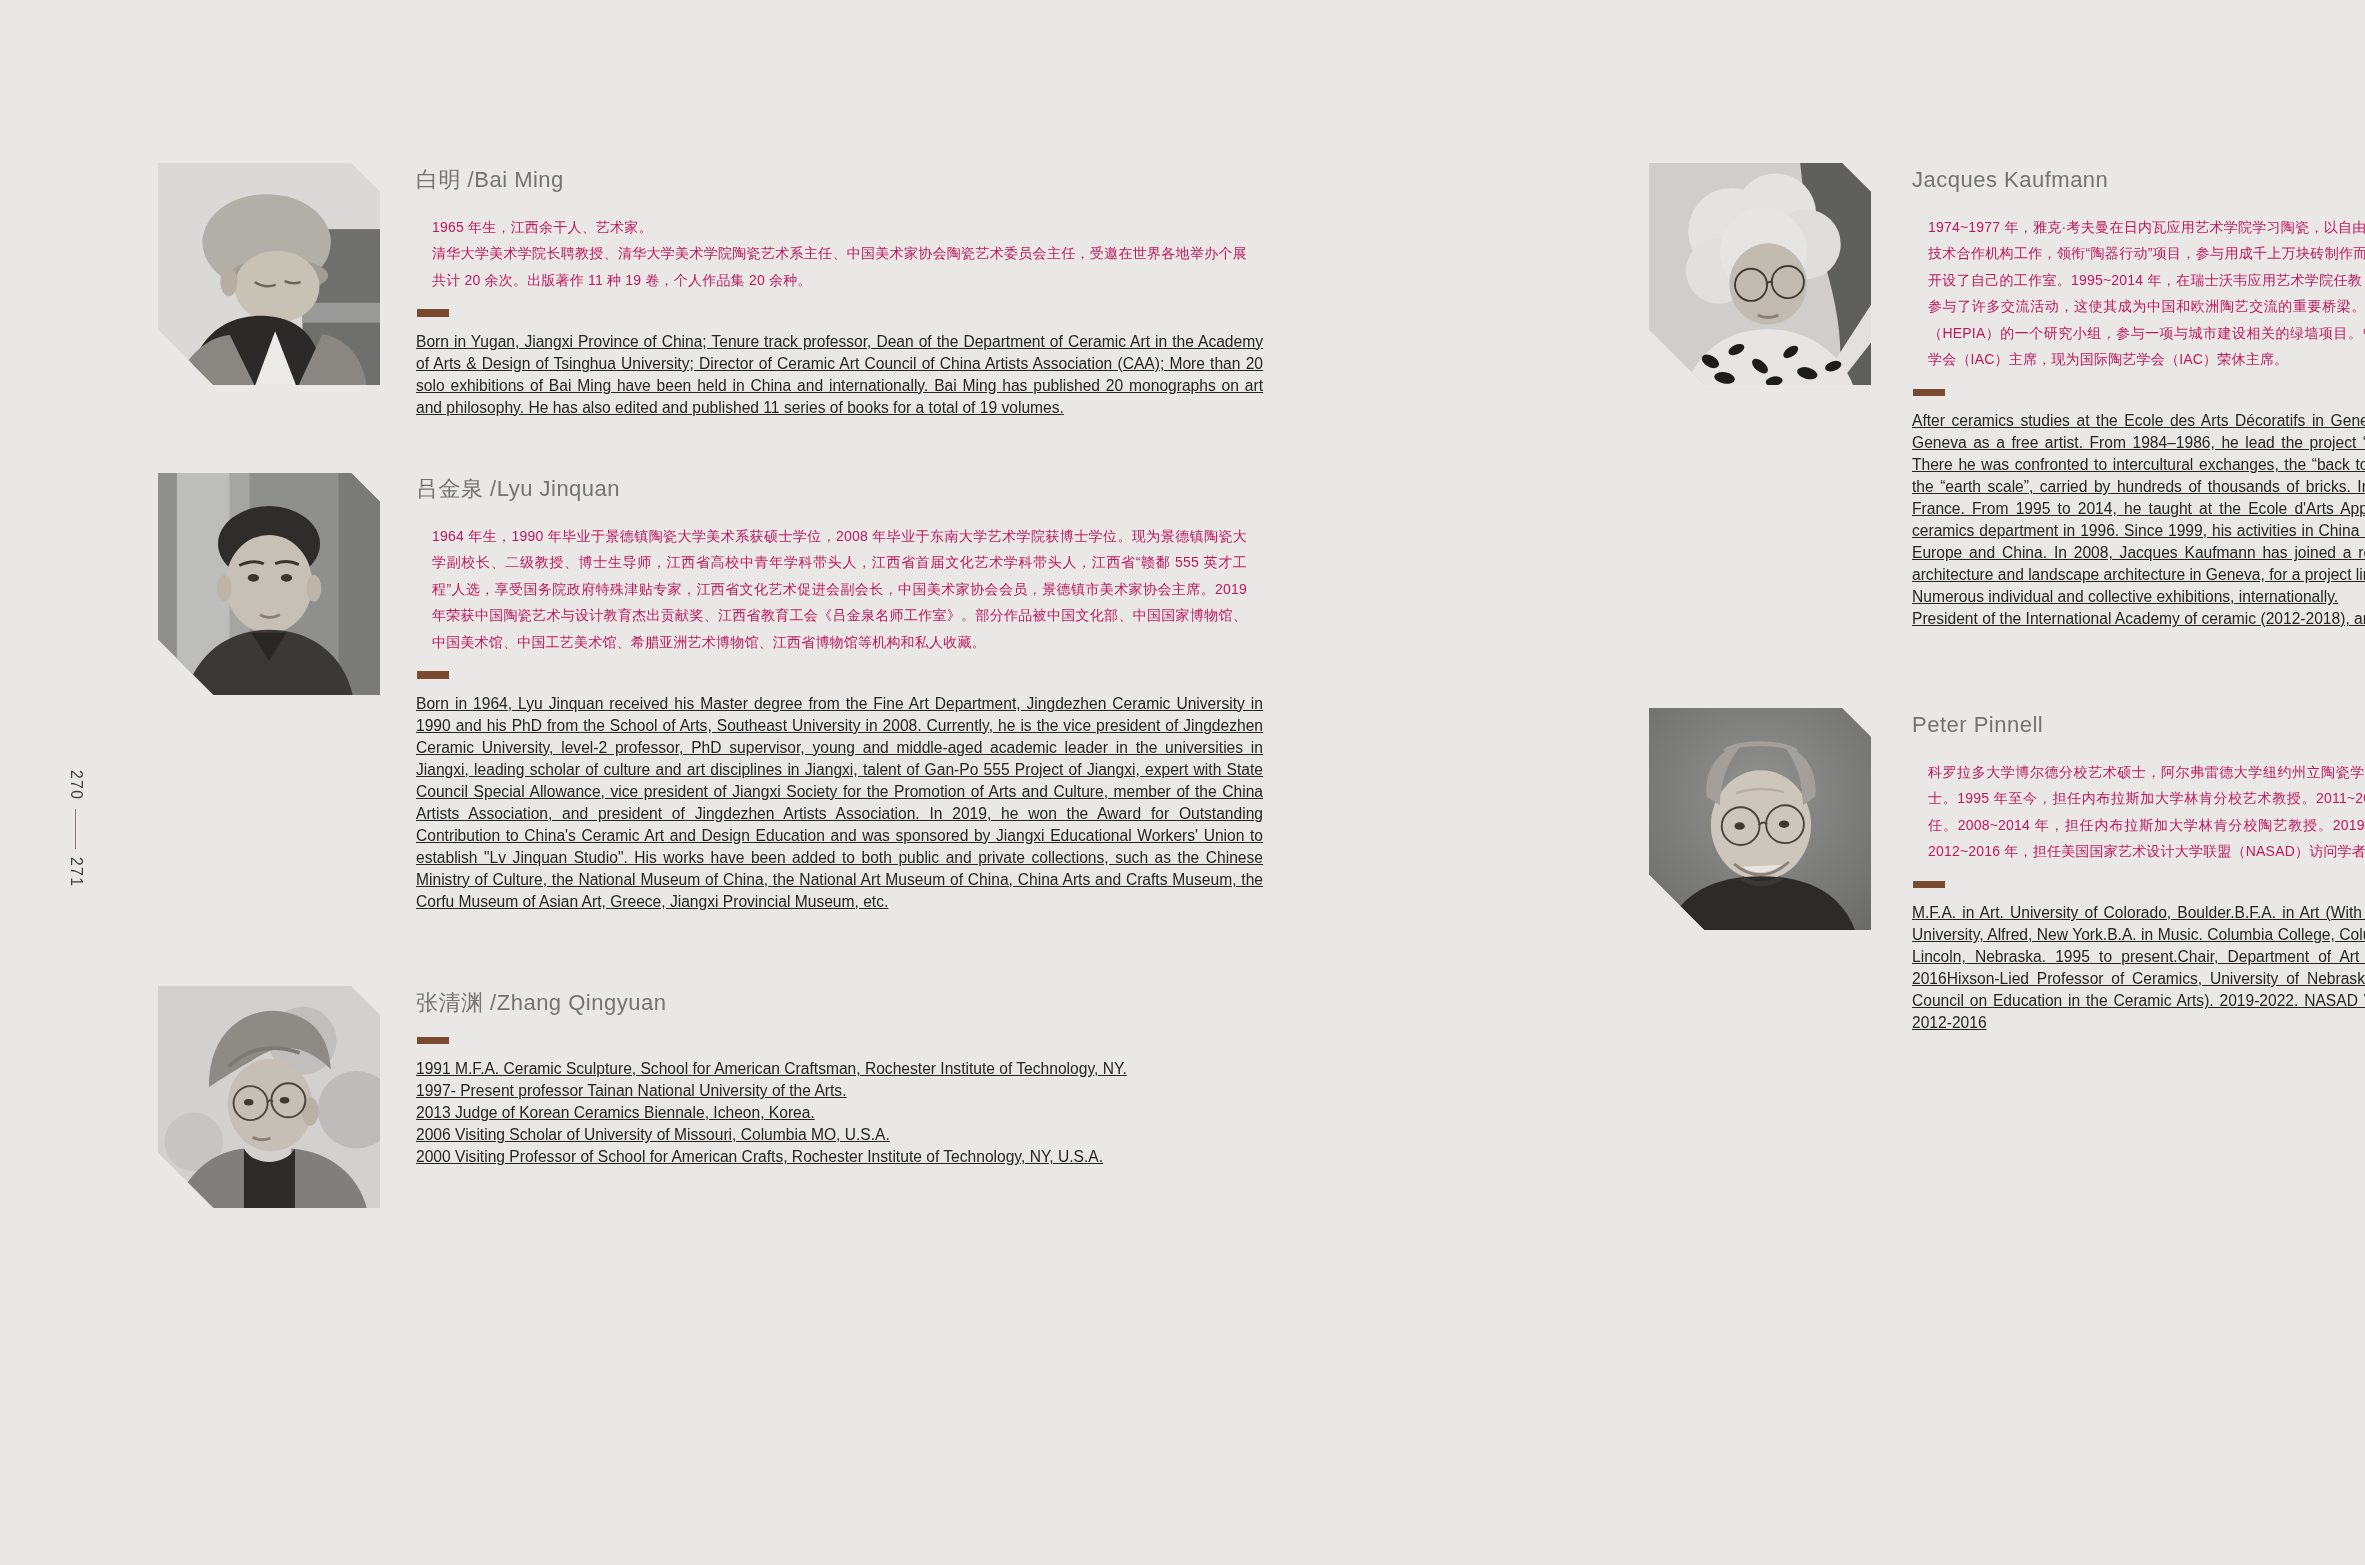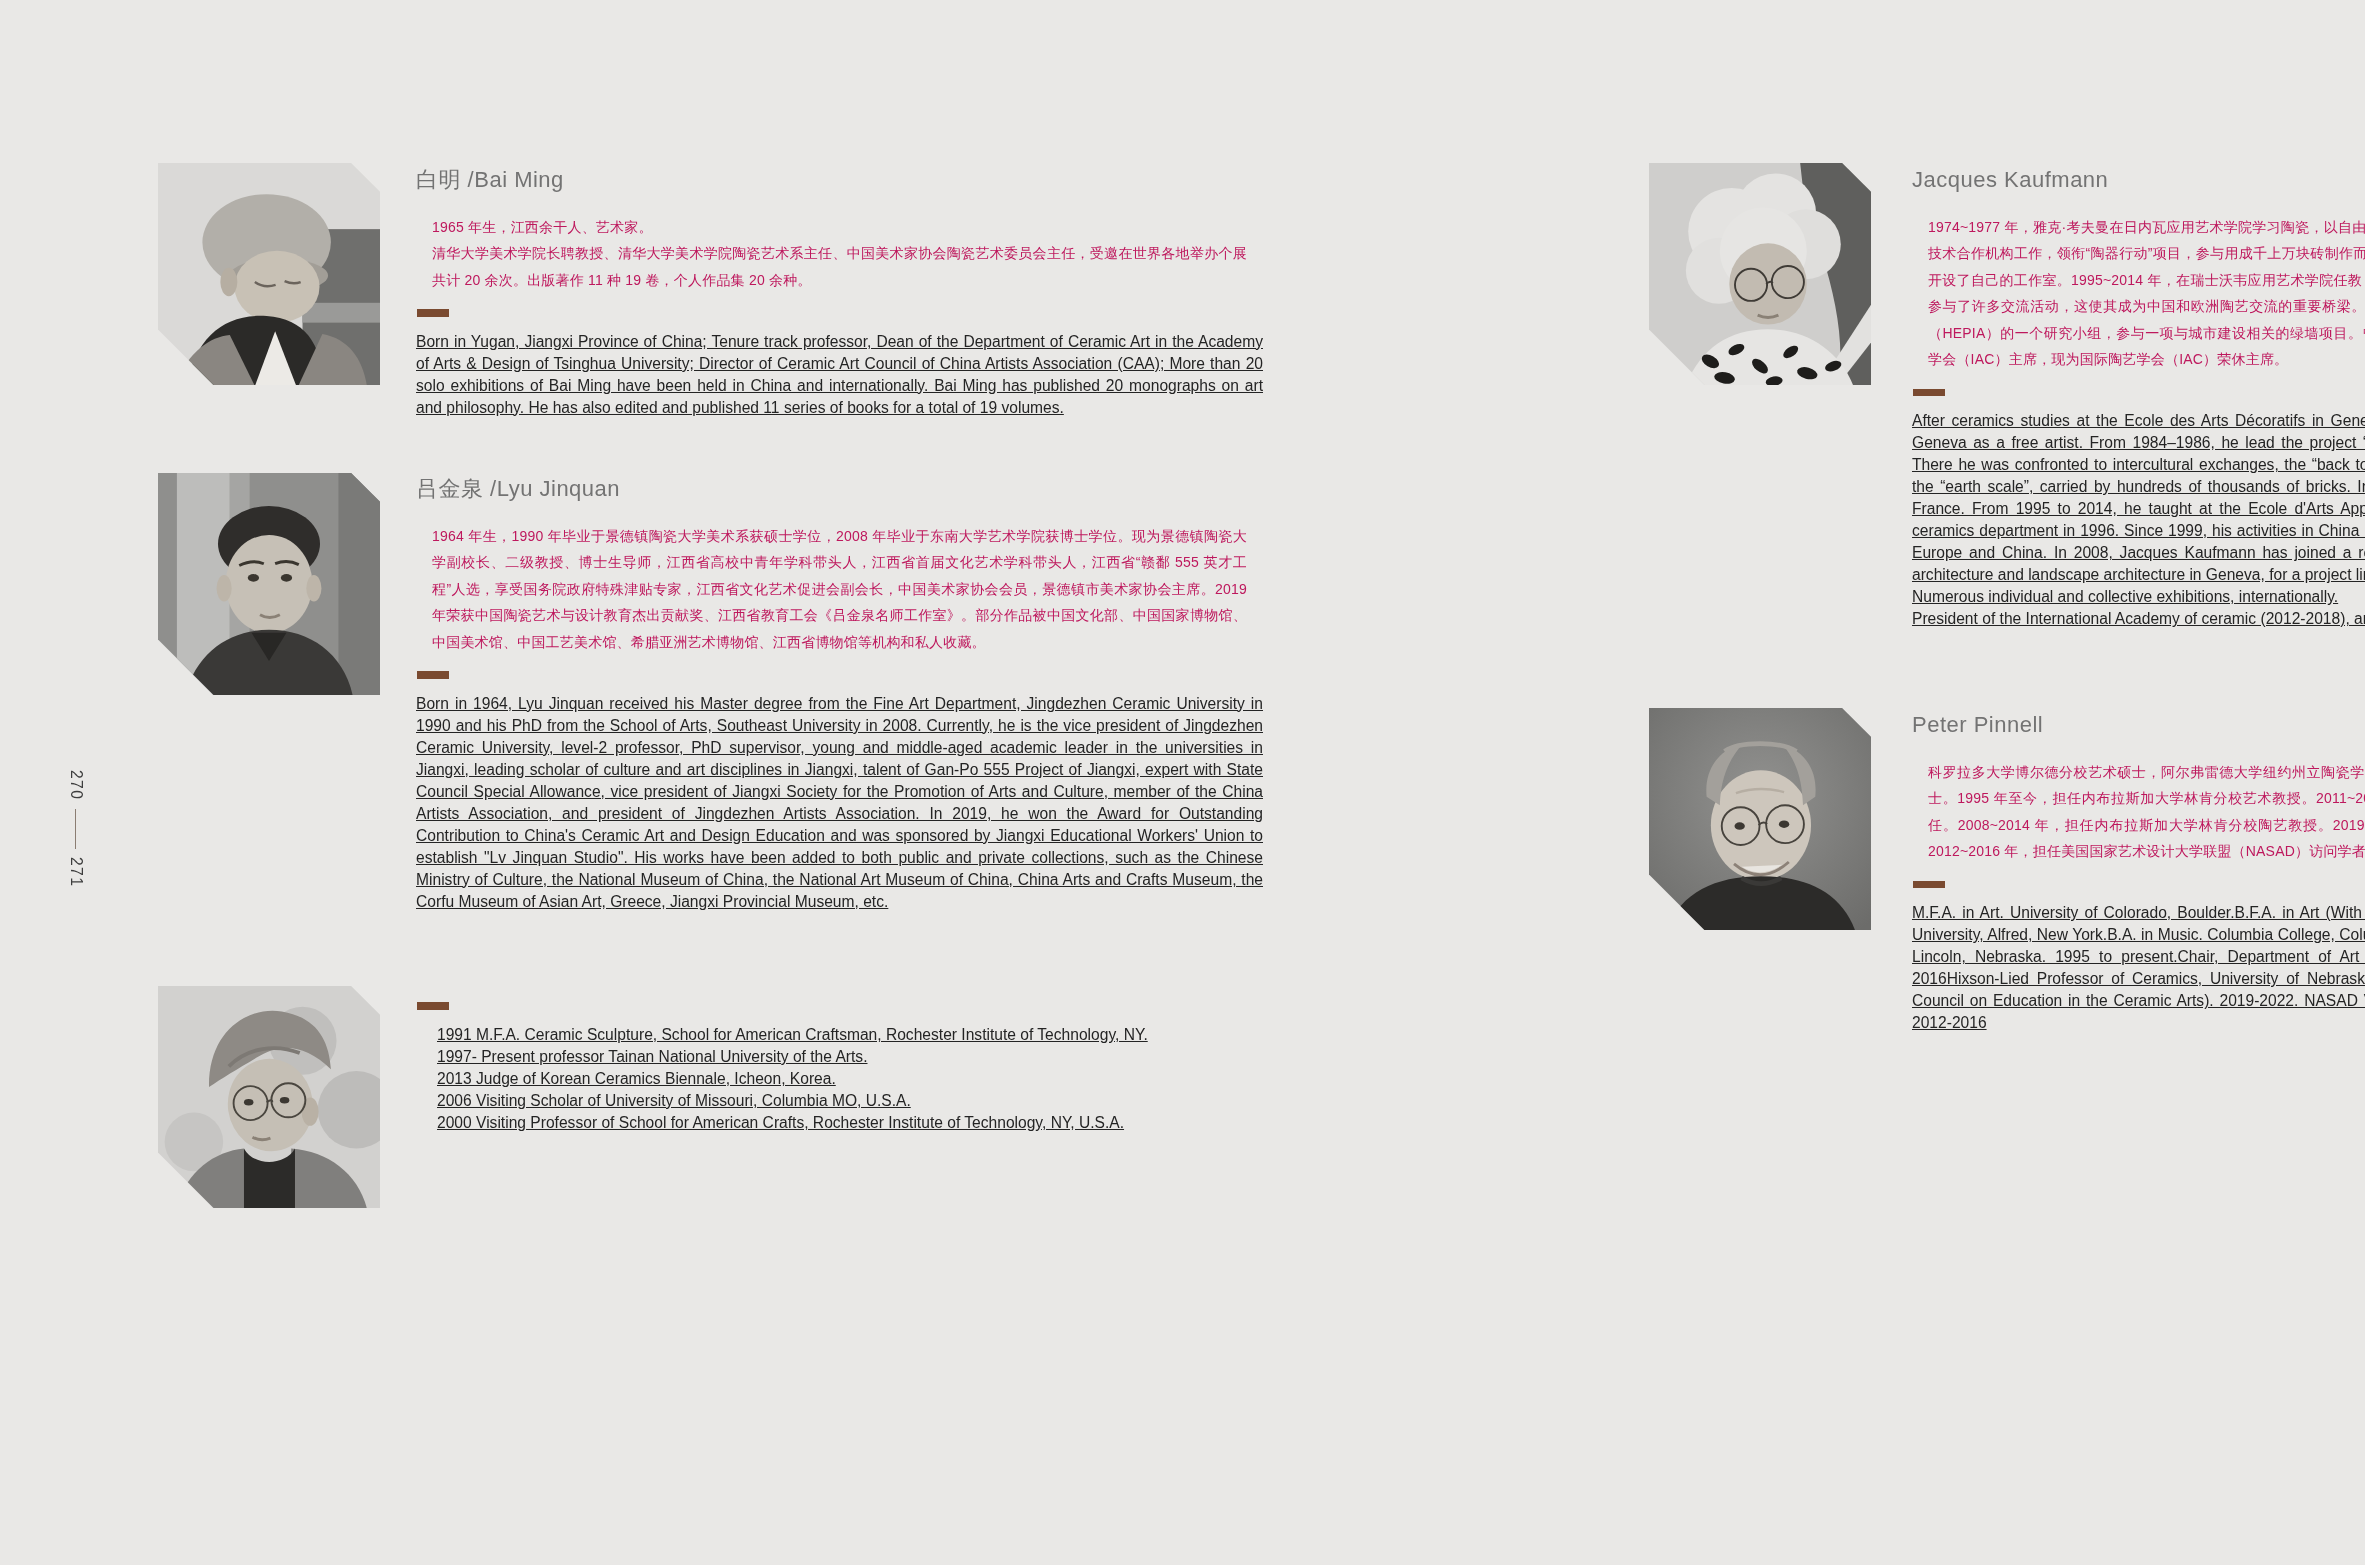--- a/index.html
+++ b/index.html
@@ -23,21 +23,21 @@
     font-size:14px;line-height:26.5px;color:#be185d;margin:16px;
     text-align:justify;white-space:pre-line;letter-spacing:0.2px;
   }
   .divider{
     width:32px;height:7.6px;background:#7a4a30;margin:11.4px 0 14px 0.9px;
   }
   .bio-en{
     font-size:15.6px;line-height:22px;color:#242424;margin:0;
     text-align:justify;white-space:pre-line;text-decoration:underline;
   }
-  .bio-en.list{text-align:left;margin-left:21px;}
+  .bio-en.list{text-align:left;}
   .page-num-rail{
     position:absolute;left:65px;top:770px;width:21px;
     display:flex;flex-direction:column;align-items:center;gap:8.5px;
   }
   .page-num{
     writing-mode:vertical-rl;text-orientation:mixed;
     font-size:15.6px;color:#3d3d3d;letter-spacing:1.4px;
   }
   .page-num-line{width:0.9px;height:40px;background:#8b7d72;}
 </style>
@@ -174,20 +174,21 @@
 </section>
 
 <section class="bio" style="left:416px;top:477px;">
   <h2 class="artist-name">吕金泉 /Lyu Jinquan</h2>
   <p class="bio-zh">1964 年生，1990 年毕业于景德镇陶瓷大学美术系获硕士学位，2008 年毕业于东南大学艺术学院获博士学位。现为景德镇陶瓷大学副校长、二级教授、博士生导师，江西省高校中青年学科带头人，江西省首届文化艺术学科带头人，江西省“赣鄱 555 英才工程”人选，享受国务院政府特殊津贴专家，江西省文化艺术促进会副会长，中国美术家协会会员，景德镇市美术家协会主席。2019 年荣获中国陶瓷艺术与设计教育杰出贡献奖、江西省教育工会《吕金泉名师工作室》。部分作品被中国文化部、中国国家博物馆、中国美术馆、中国工艺美术馆、希腊亚洲艺术博物馆、江西省博物馆等机构和私人收藏。</p>
   <div class="divider" style="background: rgb(122, 74, 48);"></div>
   <p class="bio-en">Born in 1964, Lyu Jinquan received his Master degree from the Fine Art Department, Jingdezhen Ceramic University in 1990 and his PhD from the School of Arts, Southeast University in 2008. Currently, he is the vice president of Jingdezhen Ceramic University, level-2 professor, PhD supervisor, young and middle-aged academic leader in the universities in Jiangxi, leading scholar of culture and art disciplines in Jiangxi, talent of Gan-Po 555 Project of Jiangxi, expert with State Council Special Allowance, vice president of Jiangxi Society for the Promotion of Arts and Culture, member of the China Artists Association, and president of Jingdezhen Artists Association. In 2019, he won the Award for Outstanding Contribution to China's Ceramic Art and Design Education and was sponsored by Jiangxi Educational Workers' Union to establish "Lv Jinquan Studio". His works have been added to both public and private collections, such as the Chinese Ministry of Culture, the National Museum of China, the National Art Museum of China, China Arts and Crafts Museum, the Corfu Museum of Asian Art, Greece, Jiangxi Provincial Museum, etc.</p>
 </section>
 
 <section class="bio" style="left:416px;top:991px;">
+  <h2 class="artist-name">张清渊 /Zhang Qingyuan</h2>
   <div class="divider" style="background: rgb(122, 74, 48);"></div>
   <p class="bio-en list">1991 M.F.A. Ceramic Sculpture, School for American Craftsman, Rochester Institute of Technology, NY.
 1997- Present professor Tainan National University of the Arts.
 2013 Judge of Korean Ceramics Biennale, Icheon, Korea.
 2006 Visiting Scholar of University of Missouri, Columbia MO, U.S.A.
 2000 Visiting Professor of School for American Crafts, Rochester Institute of Technology, NY, U.S.A.</p>
 </section>
 
 <section class="bio" style="left:1912px;top:168px;">
   <h2 class="artist-name">Jacques Kaufmann</h2>

